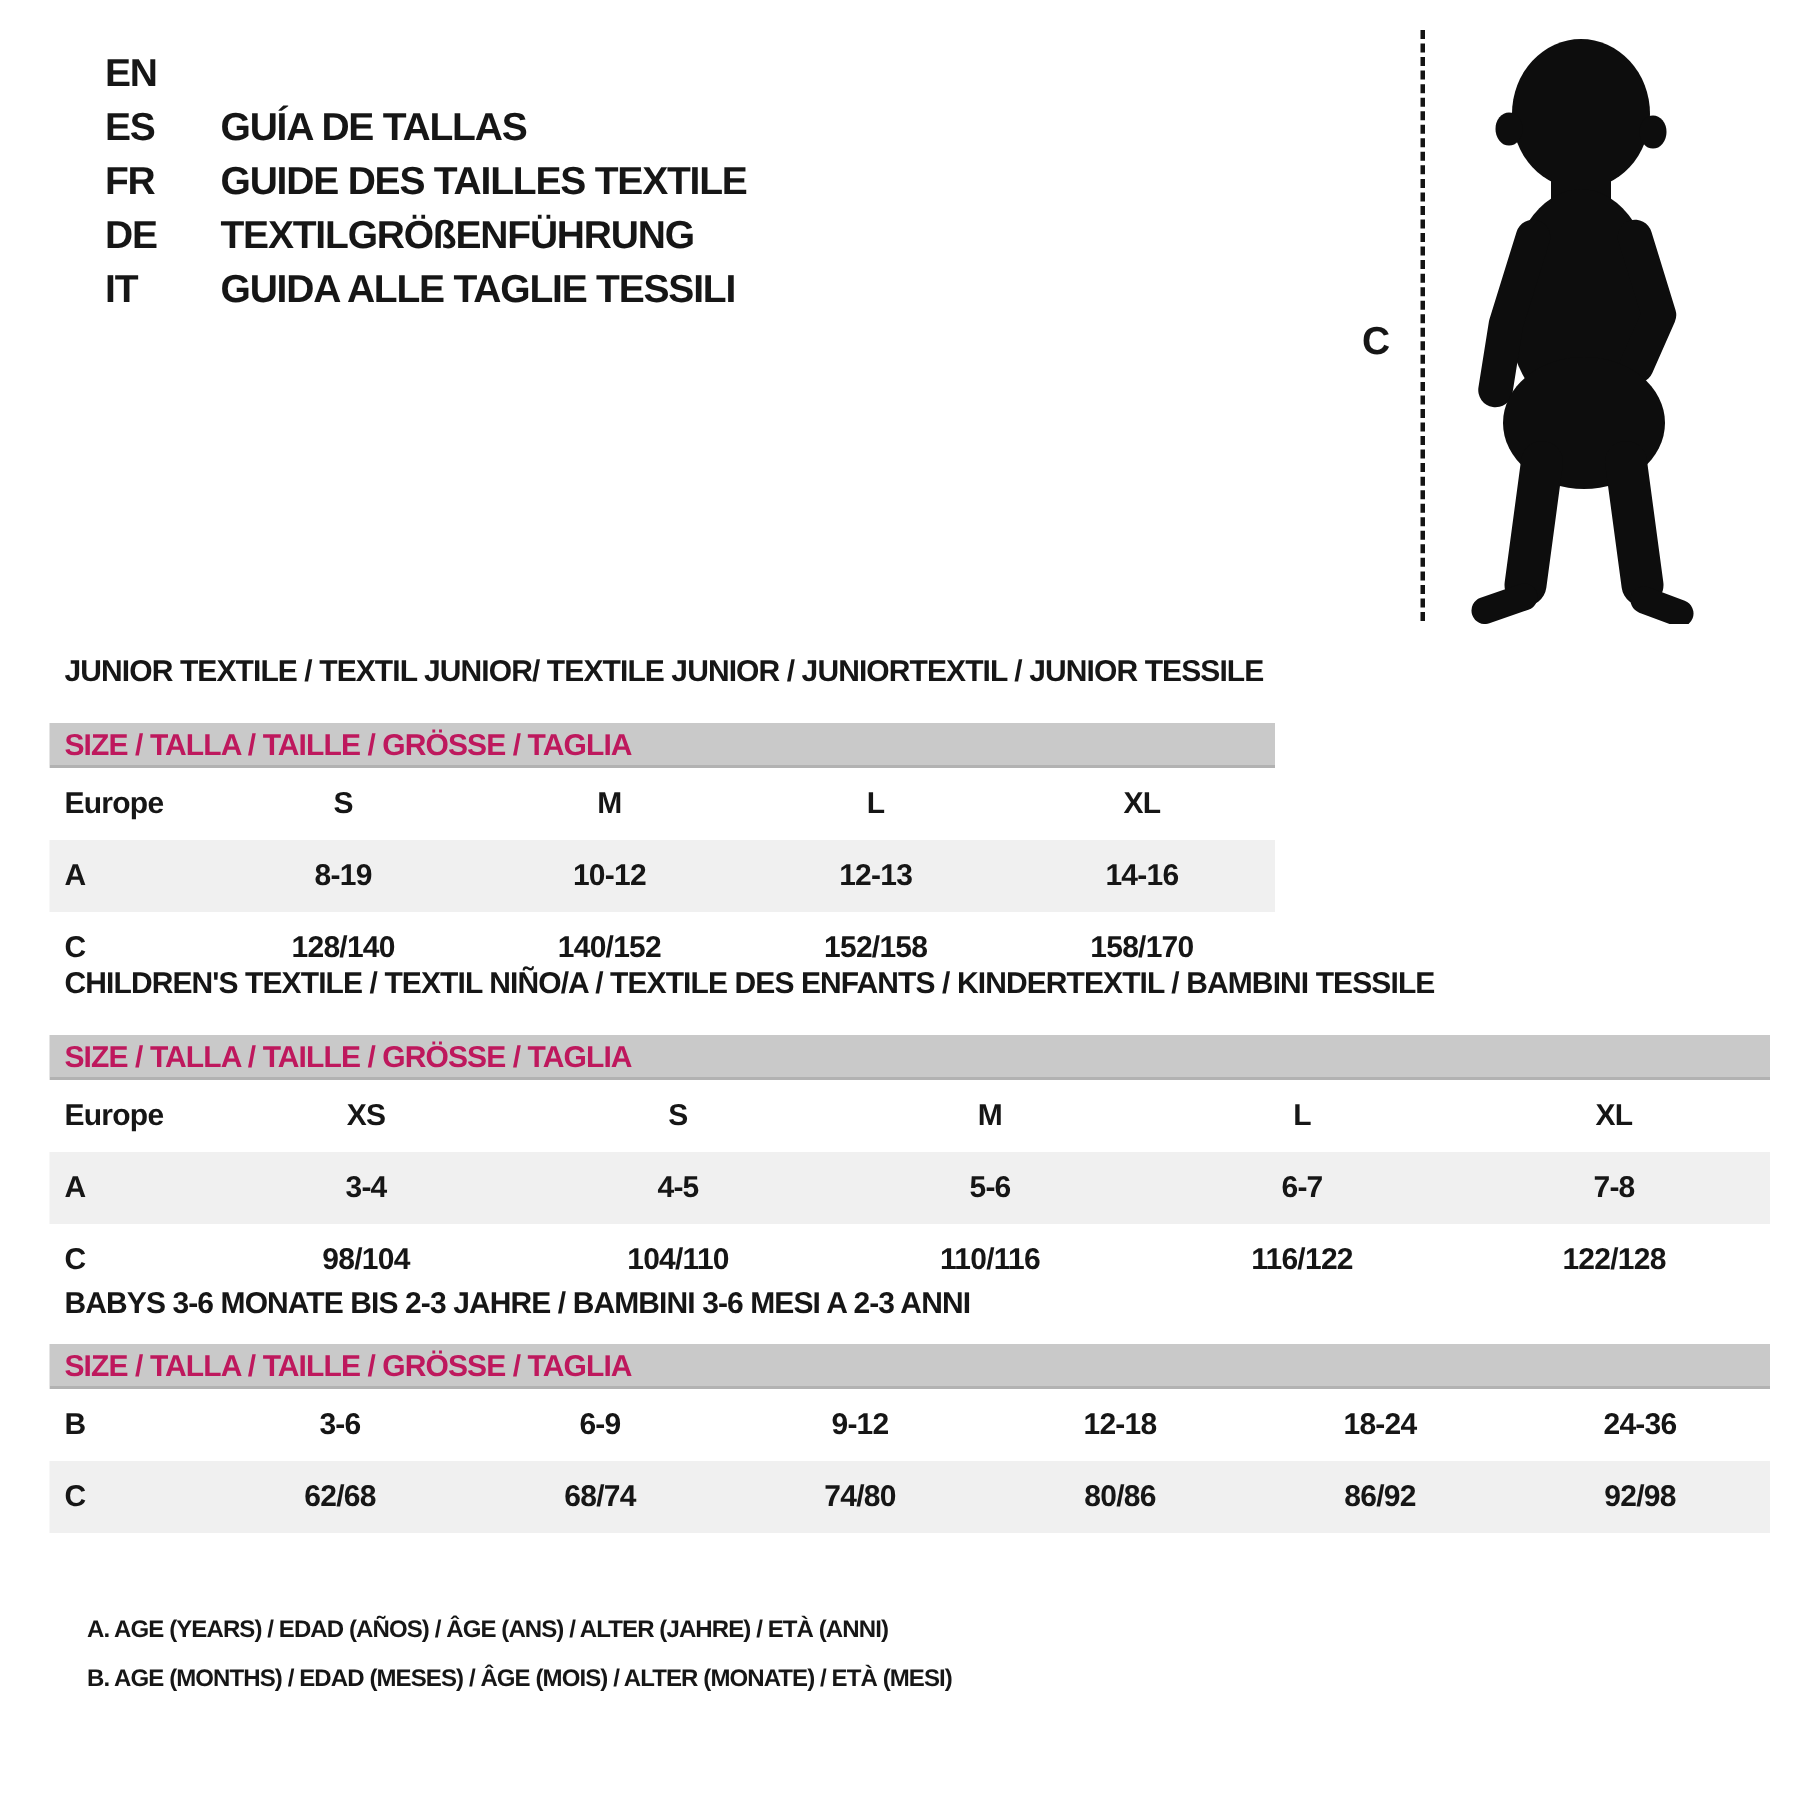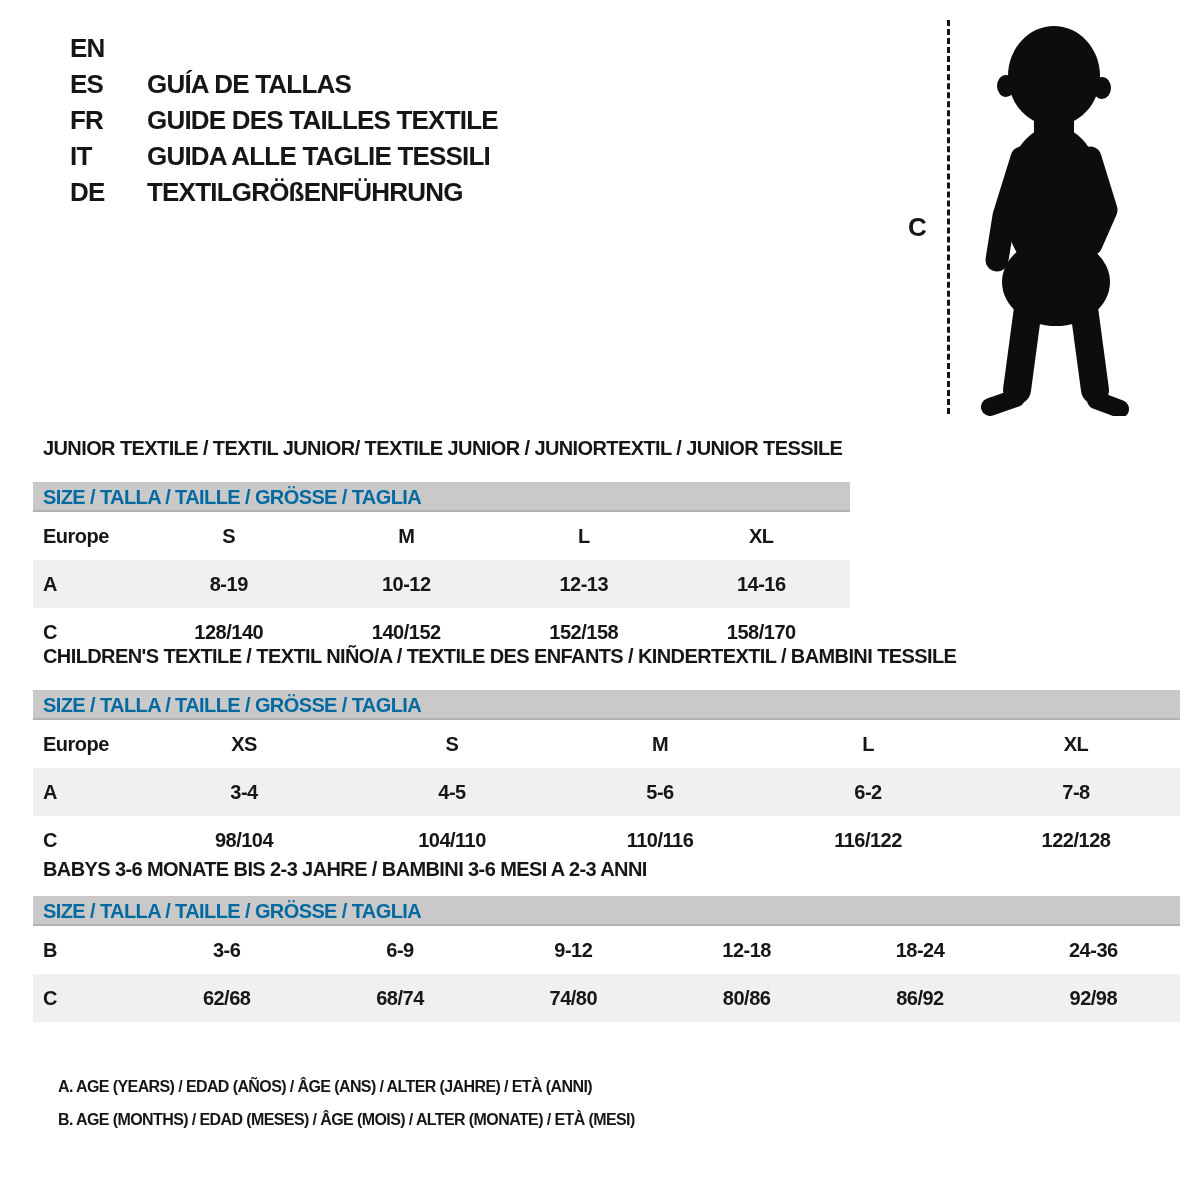--- a/index.html
+++ b/index.html
@@ -19,21 +19,21 @@
   .measure-label { position:absolute; left:908px; top:212px; font-size:26px; }
   .baby-figure { position:absolute; left:970px; top:24px; }
 
   
   .sec { position:absolute; left:33px; }
   .sec-title { margin:0 0 0 10px; font-size:20px; line-height:24px; letter-spacing:-0.6px; white-space:nowrap; }
   .sec-title.multi { line-height:34px; }
   .band {
     height:30px; display:flex; align-items:center; padding-left:10px;
     background:#c9c9c9; box-shadow: inset 0 -2px 0 #b2b2b2;
-    font-size:20px; color:#0369a1; letter-spacing:-0.6px;
+    font-size:20px; color:#be185d; letter-spacing:-0.6px;
   }
   .sec0 { top:436px; width:817px; }
   .sec0 .band { margin-top:22px; }
   .sec1 { top:644px; width:1147px; }
   .sec1 .band { margin-top:22px; }
   .sec2 { top:852px; width:1147px; }
   .sec2 .band { margin-top:10px; }
 
   .trow { display:flex; align-items:center; height:48px; font-size:20px; letter-spacing:-0.5px; }
   .trow.shaded { background:#f0f0f0; }
@@ -54,26 +54,26 @@
     </div>
     <div class="lang-row">
       <span class="lang-code">ES</span>
       <span class="lang-label">GUÍA DE TALLAS</span>
     </div>
     <div class="lang-row">
       <span class="lang-code">FR</span>
       <span class="lang-label">GUIDE DES TAILLES TEXTILE</span>
     </div>
     <div class="lang-row">
+      <span class="lang-code">DE</span>
+      <span class="lang-label">TEXTILGRÖßENFÜHRUNG</span>
+    </div>
+    <div class="lang-row">
       <span class="lang-code">IT</span>
       <span class="lang-label">GUIDA ALLE TAGLIE TESSILI</span>
-    </div>
-    <div class="lang-row">
-      <span class="lang-code">DE</span>
-      <span class="lang-label">TEXTILGRÖßENFÜHRUNG</span>
     </div>
   </div>
 
   <div class="measure-line"></div>
   <div class="measure-label">C</div>
   <svg class="baby-figure" width="172" height="392" viewBox="0 0 172 392" aria-hidden="true">
     <g fill="#0d0d0d" stroke="#0d0d0d">
       <ellipse cx="84" cy="52" rx="46" ry="50" stroke="none"></ellipse>
       <ellipse cx="36" cy="62" rx="9" ry="11" stroke="none"></ellipse>
       <ellipse cx="132" cy="64" rx="9" ry="11" stroke="none"></ellipse>
@@ -127,21 +127,21 @@
           <div class="tcell">S</div>
           <div class="tcell">M</div>
           <div class="tcell">L</div>
           <div class="tcell">XL</div>
         </div>
         <div class="trow shaded">
           <div class="tlabel">A</div>
           <div class="tcell">3-4</div>
           <div class="tcell">4-5</div>
           <div class="tcell">5-6</div>
-          <div class="tcell">6-2</div>
+          <div class="tcell">6-7</div>
           <div class="tcell">7-8</div>
         </div>
         <div class="trow">
           <div class="tlabel">C</div>
           <div class="tcell">98/104</div>
           <div class="tcell">104/110</div>
           <div class="tcell">110/116</div>
           <div class="tcell">116/122</div>
           <div class="tcell">122/128</div>
         </div>

